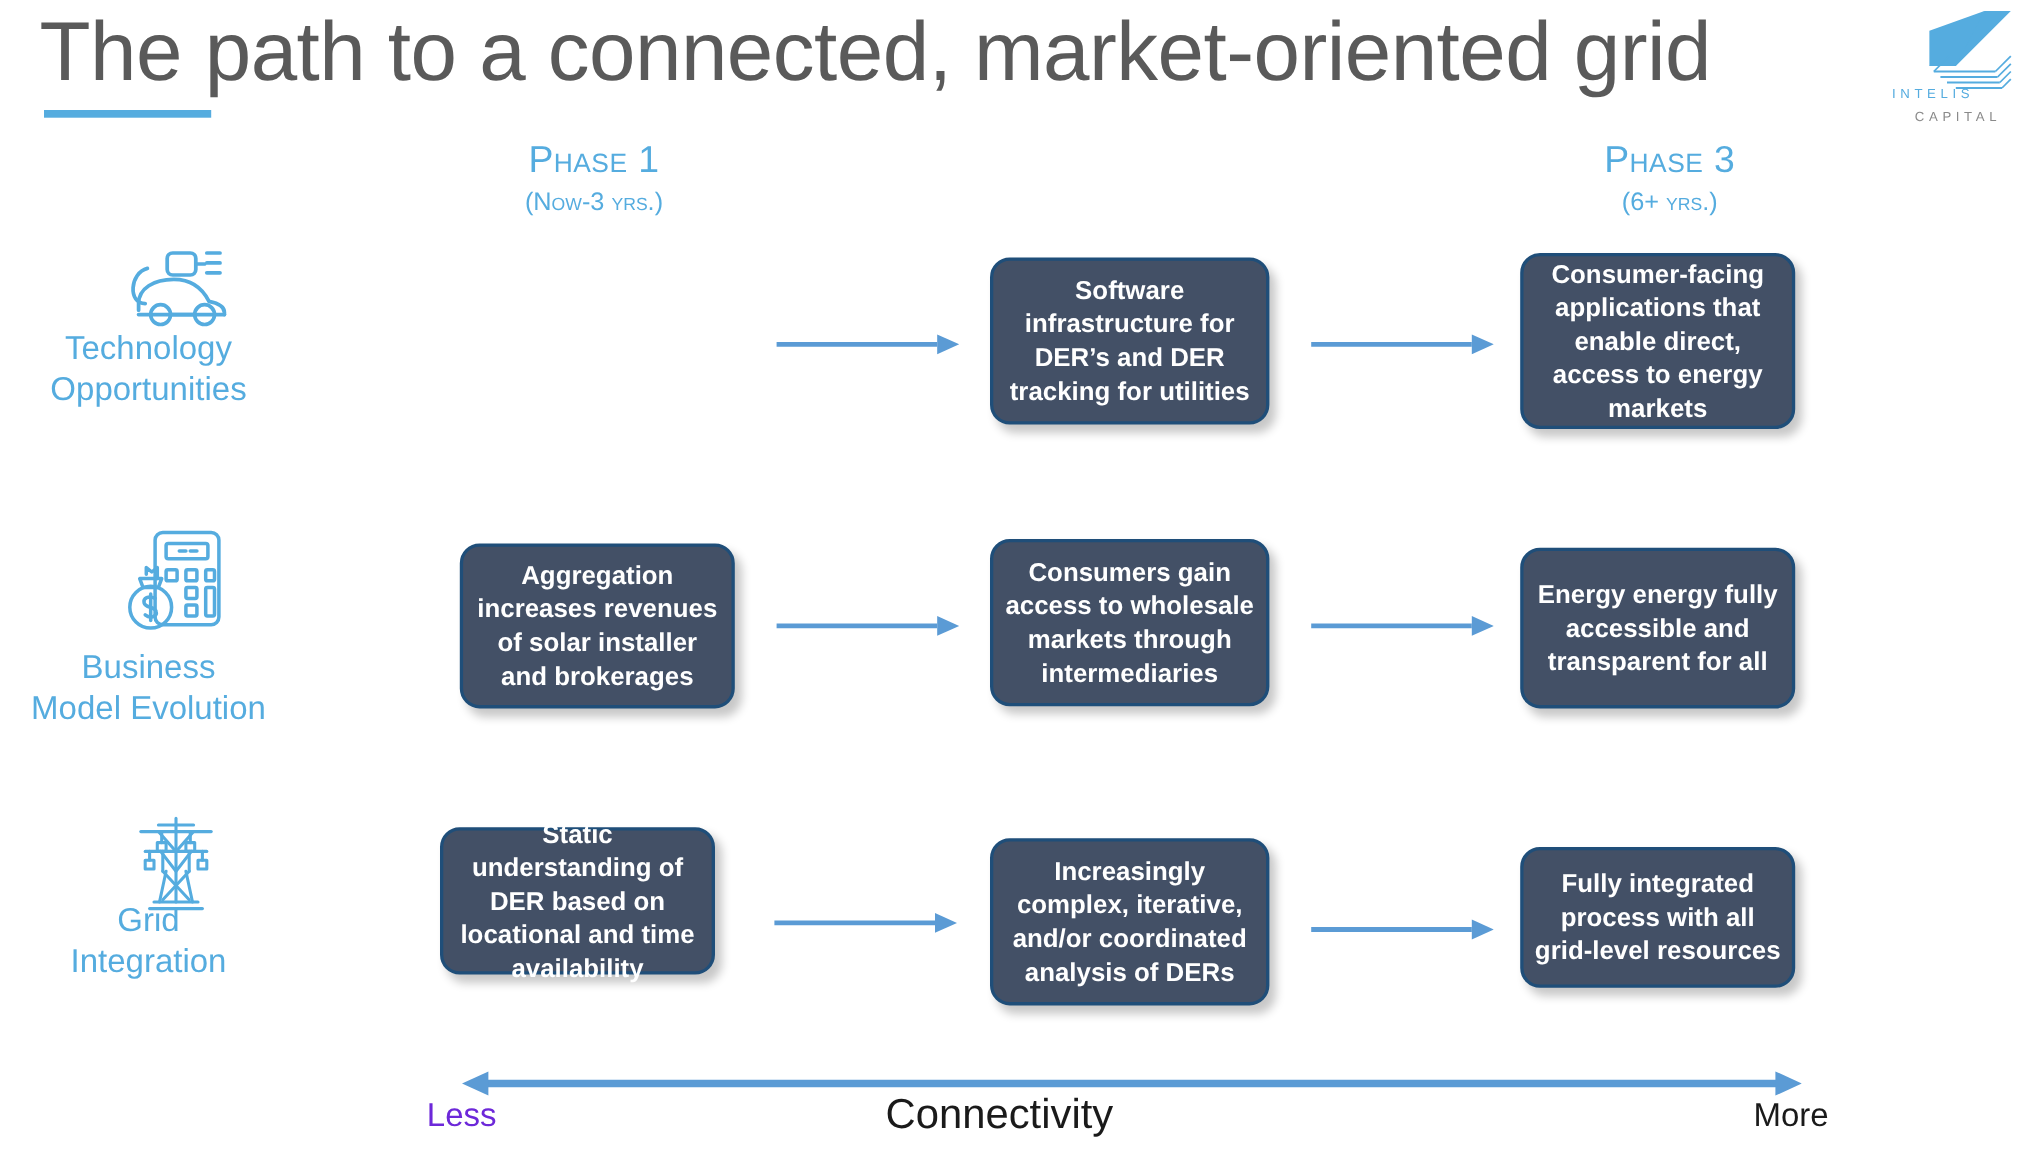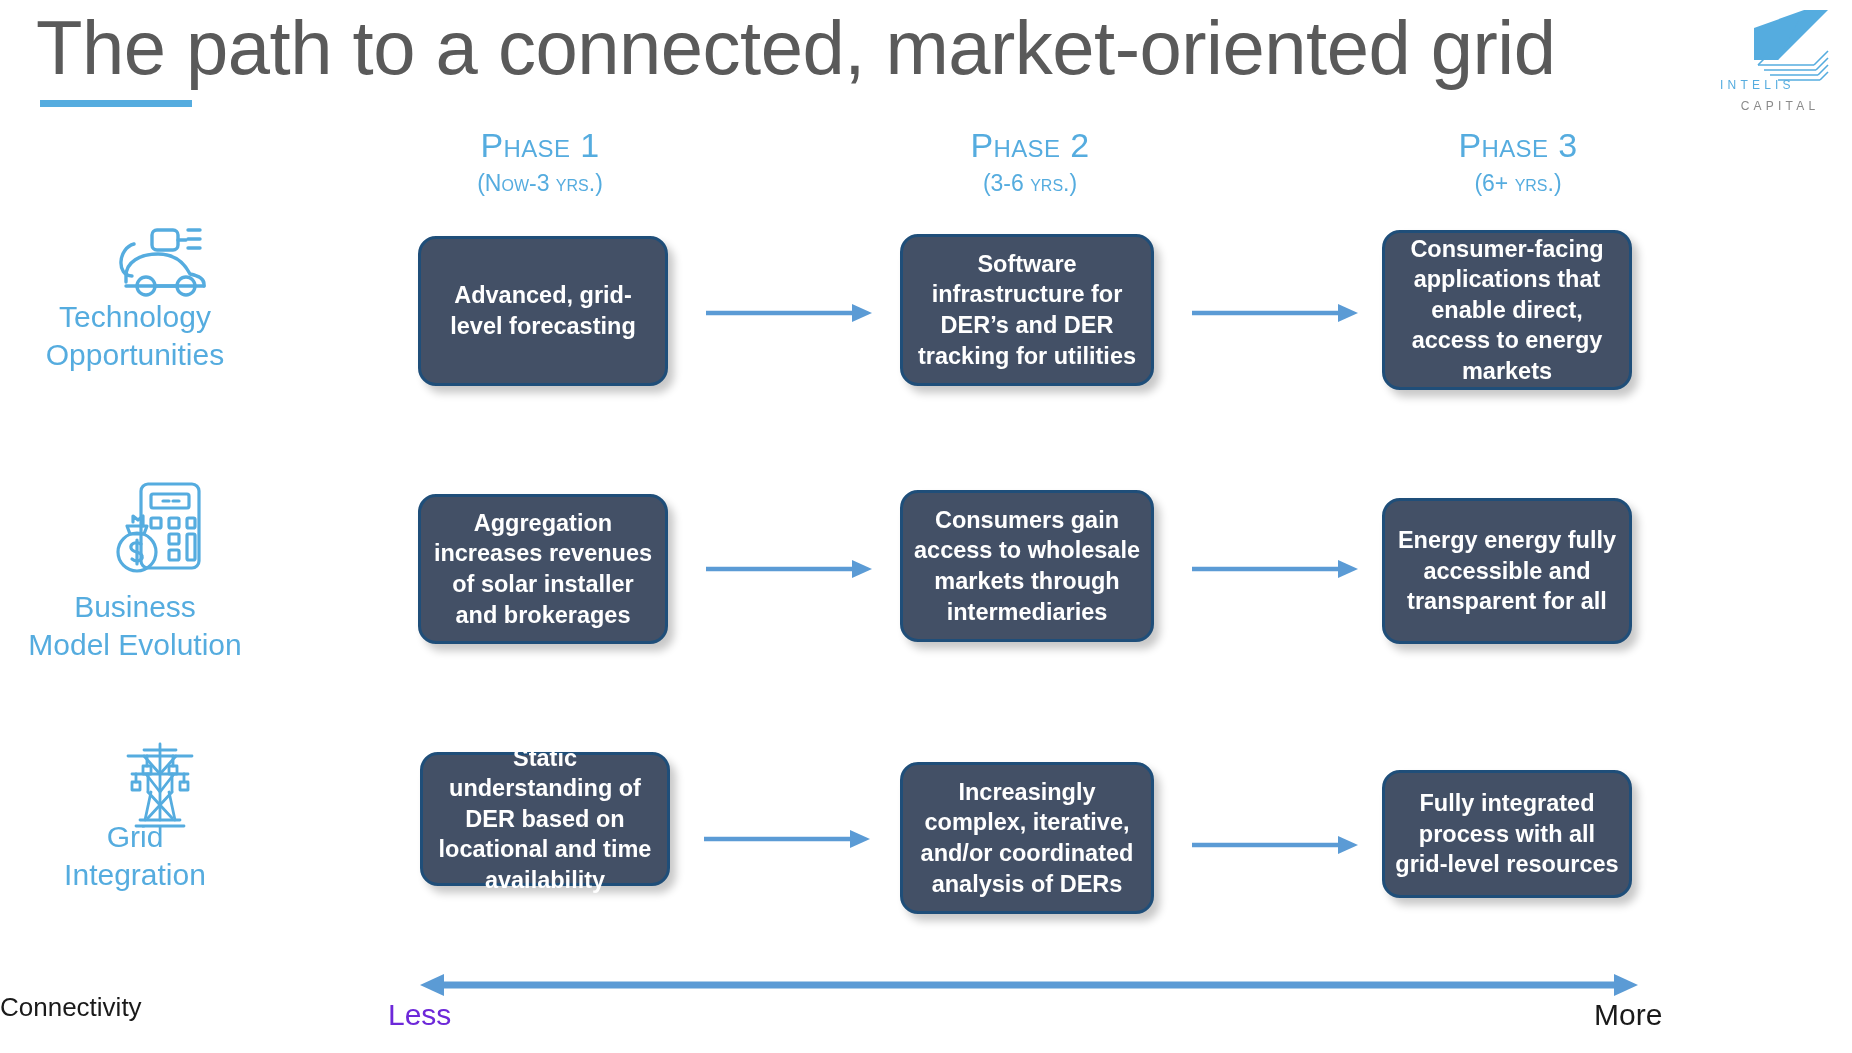--- a/index.html
+++ b/index.html
@@ -152,22 +152,22 @@
     left: 1594px;
     top: 998px;
     font-size: 30px;
     color: #1a1a1a;
   }
   .conn-label {
     position: absolute;
     left: 0;
     top: 992px;
     width: 1852px;
-    text-align: left;
-    font-size: 26px;
+    text-align: right;
+    font-size: 38px;
     color: #1a1a1a;
     padding-right: 840px;
     box-sizing: border-box;
   }
 </style>
 </head>
 <body>
 
 <div id="slide">
 
@@ -194,24 +194,20 @@
       <polygon points="100,2 100,70 96,74 96,6" fill="#55acdf" opacity="0.0"></polygon>
     </svg>
     <div class="logo-name">INTELIS</div>
     <div class="logo-sub">CAPITAL</div>
   </div>
 
   <div class="phase-head" style="left:390px; top:128px;">
     <div class="phase-title">Phase 1</div>
     <div class="phase-sub">(Now-3 yrs.)</div>
   </div>
-  <div class="phase-head" style="left:880px; top:128px;">
-    <div class="phase-title">Phase 2</div>
-    <div class="phase-sub">(3-6 yrs.)</div>
-  </div>
   <div class="phase-head" style="left:1368px; top:128px;">
     <div class="phase-title">Phase 3</div>
     <div class="phase-sub">(6+ yrs.)</div>
   </div>
 
   <div class="row-icon" style="left:10px; top:212px; height:90px;">
     <svg width="104" height="88" viewBox="0 0 104 88">
       <g fill="none" stroke="#55acdf" stroke-width="3.4" stroke-linecap="round" stroke-linejoin="round">
         <path d="M24 62 C8 62 10 34 26 30"></path>
         <rect x="44" y="16" width="26" height="20" rx="5"></rect>
@@ -225,23 +221,20 @@
         <circle cx="78" cy="72" r="9"></circle>
         <line x1="48" y1="72" x2="68" y2="72"></line>
       </g>
     </svg>
   </div>
   <div class="row-label" style="left:-15px; top:298px;">
     <div>Technology</div>
     <div>Opportunities</div>
   </div>
 
-  <div class="pbox" style="left:418px; top:236px; width:250px; height:150px;">
-    <span>Advanced, grid-level forecasting</span>
-  </div>
   <div class="pbox" style="left:900px; top:234px; width:254px; height:152px;">
     <span>Software infrastructure for DER’s and DER tracking for utilities</span>
   </div>
   <div class="pbox" style="left:1382px; top:230px; width:250px; height:160px;">
     <span>Consumer-facing applications that enable direct, access to energy markets</span>
   </div>
 
   <svg class="arrow" style="left:704px; top:300px; width:168px;" viewBox="0 0 168 26">
     <line x1="2" y1="13" x2="148" y2="13" stroke="#5b9bd5" stroke-width="4.4"></line>
     <polygon points="148,4 168,13 148,22" fill="#5b9bd5"></polygon>
@@ -319,21 +312,21 @@
         <line x1="26" y1="80" x2="66" y2="80"></line>
         <line x1="22" y1="86" x2="70" y2="86"></line>
       </g>
     </svg>
   </div>
   <div class="row-label" style="left:-15px; top:818px;">
     <div>Grid</div>
     <div>Integration</div>
   </div>
 
-  <div class="pbox" style="left:420px; top:752px; width:250px; height:134px;">
+  <div class="pbox" style="left:400px; top:752px; width:250px; height:134px;">
     <span>Static understanding of DER based on locational and time availability</span>
   </div>
   <div class="pbox" style="left:900px; top:762px; width:254px; height:152px;">
     <span>Increasingly complex, iterative, and/or coordinated analysis of DERs</span>
   </div>
   <div class="pbox" style="left:1382px; top:770px; width:250px; height:128px;">
     <span>Fully integrated process with all grid-level resources</span>
   </div>
 
   <svg class="arrow" style="left:702px; top:826px; width:168px;" viewBox="0 0 168 26">

